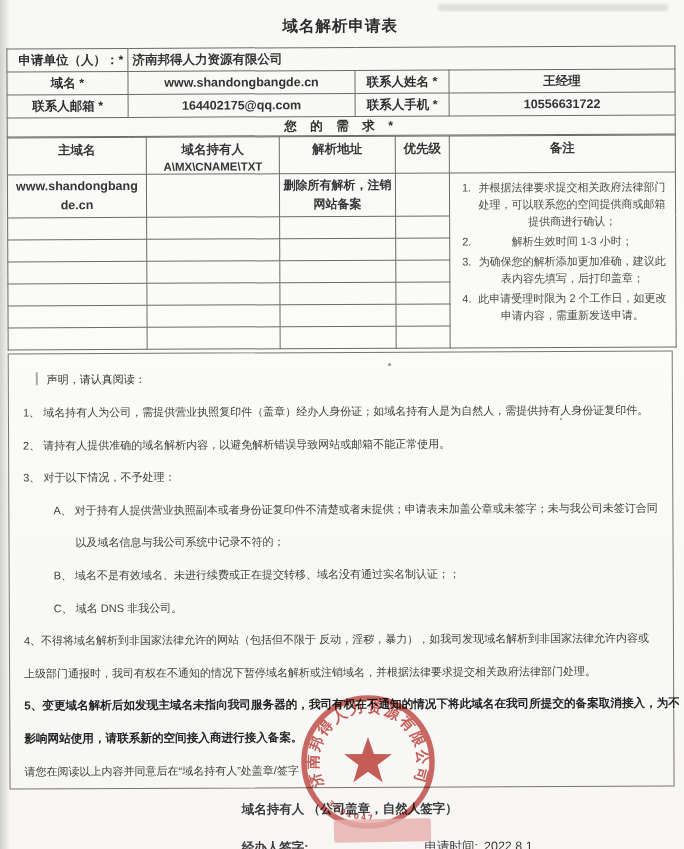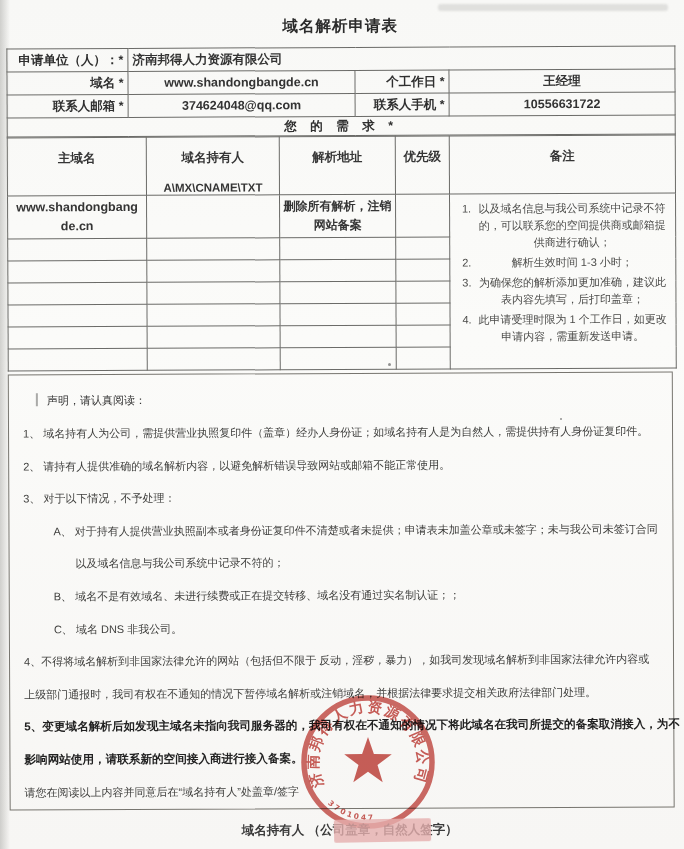--- a/index.html
+++ b/index.html
@@ -15,30 +15,30 @@
     background:rgba(150,150,146,.25);filter:blur(1px);}
   .speck{position:absolute;width:3px;height:3px;border-radius:50%;background:rgba(60,60,60,.55);}
   .paper{position:absolute;inset:0;transform:rotate(-0.25deg);transform-origin:50% 50%;}
 
   .title{margin:16px 0 10px 0;text-align:center;font-size:15.5px;font-weight:700;color:#2b2b2b;letter-spacing:1px;}
 
   .form-wrap{margin-left:8px;width:668px;}
   table{border-collapse:collapse;width:668px;table-layout:fixed;}
   td,th{border:1.4px solid #6b6b68;font-size:12.5px;color:#353535;overflow:hidden;}
   .info-table td{height:22px;padding:0 4px;}
-  .lbl{font-weight:700;text-align:right;color:#2f2f2f;}
+  .lbl{font-weight:700;text-align:center;color:#2f2f2f;}
   .lbl-left{font-weight:700;text-align:right;padding-left:10px;color:#2f2f2f;}
   .val{font-weight:700;text-align:center;color:#333;}
   .val-left{font-weight:700;text-align:left;padding-left:10px;color:#333;}
   .u{text-underline-offset:3px;}
   .needs-head td{height:18px;font-weight:700;text-align:center;letter-spacing:5px;color:#2f2f2f;}
 
-  .needs-table th{font-weight:700;vertical-align:top;padding-top:12px;text-align:center;background:transparent;border-radius:9px;}
+  .needs-table th{font-weight:700;vertical-align:top;padding-top:4px;text-align:center;background:transparent;border-radius:9px;}
   .needs-table .hdr{height:34px;}
-  .sub{font-weight:700;font-size:11.5px;margin-top:15px;letter-spacing:0;}
+  .sub{font-weight:700;font-size:11.5px;margin-top:2px;letter-spacing:0;}
   .needs-table td{text-align:center;}
   .row-data td{height:36px;font-weight:700;}
   .domain-cell{word-break:break-all;padding:2px 6px;line-height:1.5;}
   .addr-cell{padding:2px 3px;line-height:1.6;font-size:12px;}
   .row-empty td{height:19px;}
   .remarks-cell{vertical-align:top;text-align:left;padding:6px 6px 4px 8px;}
   .remark{display:flex;font-size:11px;font-weight:400;color:#4a4a48;line-height:1.55;margin-bottom:3px;}
   .remark .n{width:17px;flex:none;}
   .remark .t{flex:1;}
 
@@ -85,26 +85,26 @@
           <col style="width:226px">
         </colgroup>
       <tbody>
           <tr>
         <td class="lbl-left">申请单位（人）：*</td>
         <td class="val-left" colspan="3">济南邦得人力资源有限公司</td>
       </tr>
       <tr>
         <td class="lbl">域名 *</td>
         <td class="val u">www.shandongbangde.cn</td>
-        <td class="lbl">个工作日 *</td>
+        <td class="lbl">联系人姓名 *</td>
         <td class="val">王经理</td>
       </tr>
       <tr>
         <td class="lbl">联系人邮箱 *</td>
-        <td class="val u">374624048@qq.com</td>
+        <td class="val u">164402175@qq.com</td>
         <td class="lbl">联系人手机 *</td>
         <td class="val u">10556631722</td>
       </tr>
       <tr class="needs-head">
         <td colspan="4">您 的 需 求 *</td>
       </tr>
     </tbody>
       </table>
 
     <table class="needs-table">
@@ -127,33 +127,33 @@
         <th>备注</th>
       </tr>
       <tr class="row-data">
         <td class="domain-cell u">www.shandongbangde.cn</td>
         <td></td>
         <td class="addr-cell">删除所有解析，注销网站备案</td>
         <td></td>
         <td class="remarks-cell" rowspan="7">
           <div class="remark">
             <span class="n">1.</span>
-            <span class="t">以及域名信息与我公司系统中记录不符的，可以联系您的空间提供商或邮箱提供商进行确认；</span>
+            <span class="t">并根据法律要求提交相关政府法律部门处理，可以联系您的空间提供商或邮箱提供商进行确认；</span>
           </div>
           <div class="remark">
             <span class="n">2.</span>
             <span class="t">解析生效时间 1-3 小时；</span>
           </div>
           <div class="remark">
             <span class="n">3.</span>
             <span class="t">为确保您的解析添加更加准确，建议此表内容先填写，后打印盖章；</span>
           </div>
           <div class="remark">
             <span class="n">4.</span>
-            <span class="t">此申请受理时限为 1 个工作日，如更改申请内容，需重新发送申请。</span>
+            <span class="t">此申请受理时限为 2 个工作日，如更改申请内容，需重新发送申请。</span>
           </div>
         </td>
       </tr>
       <tr class="row-empty">
             <td></td>
             <td></td>
             <td></td>
             <td></td>
           </tr>
       <tr class="row-empty">

